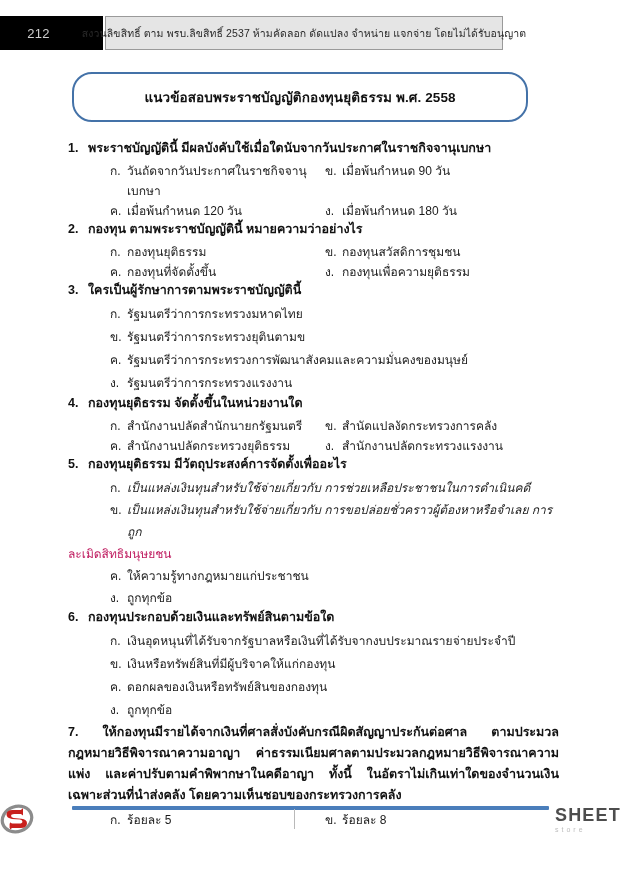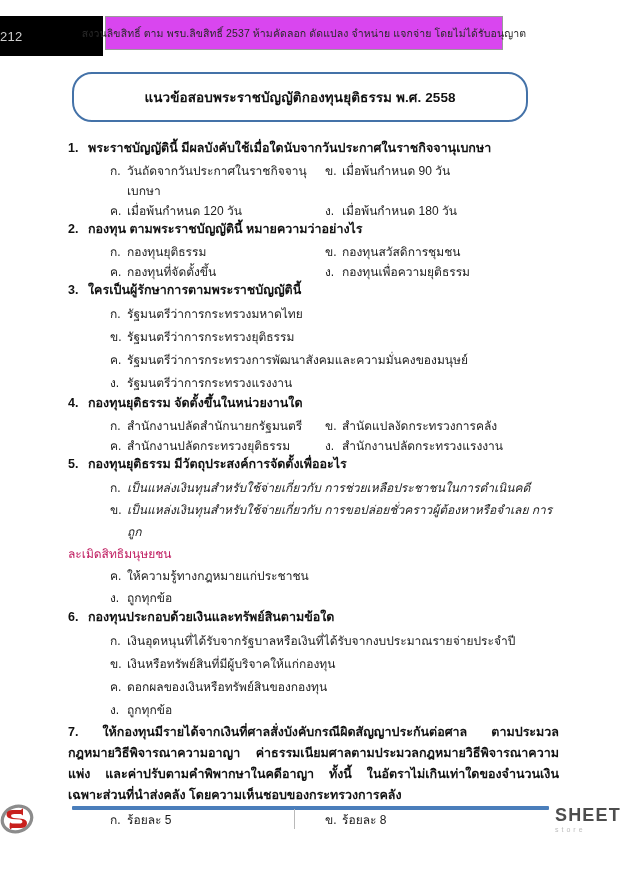--- a/index.html
+++ b/index.html
@@ -15,46 +15,46 @@
     color: #1a1a1a;
     overflow: hidden;
   }
 
   
   .page-badge {
     position: absolute;
     left: 0;
     top: 16px;
     width: 103px;
-    height: 40px;
+    height: 34px;
     background: #000000;
     box-sizing: border-box;
     display: flex;
     align-items: center;
-    justify-content: flex-start;
+    justify-content: center;
     padding-right: 26px;
   }
   .page-badge-num {
     color: #cfcfcf;
     font-size: 13px;
     letter-spacing: .3px;
   }
 
   .copyright-box {
     position: absolute;
     left: 105px;
     top: 16px;
     width: 398px;
     height: 34px;
     border: 1px solid #9a9a9a;
     box-sizing: border-box;
     display: flex;
     align-items: center;
     justify-content: center;
-    background: #d946ef;
+    background: #e5e5e5;
   }
   .copyright-text {
     font-size: 10.5px;
     color: #2a2a2a;
     white-space: nowrap;
     letter-spacing: .1px;
   }
 
   
   .title-box {
@@ -285,21 +285,21 @@
       <span class="qnum">3.</span>
       <span class="qtext">ใครเป็นผู้รักษาการตามพระราชบัญญัตินี้</span>
     </div>
     <div class="opts-stack">
       <div class="opt">
         <span class="opt-letter">ก.</span>
         <span>รัฐมนตรีว่าการกระทรวงมหาดไทย</span>
       </div>
       <div class="opt">
         <span class="opt-letter">ข.</span>
-        <span>รัฐมนตรีว่าการกระทรวงยุติธรรม</span>
+        <span>รัฐมนตรีว่าการกระทรวงยุตินตามข</span>
       </div>
       <div class="opt">
         <span class="opt-letter">ค.</span>
         <span>รัฐมนตรีว่าการกระทรวงการพัฒนาสังคมและความมั่นคงของมนุษย์</span>
       </div>
       <div class="opt">
         <span class="opt-letter">ง.</span>
         <span>รัฐมนตรีว่าการกระทรวงแรงงาน</span>
       </div>
     </div>

